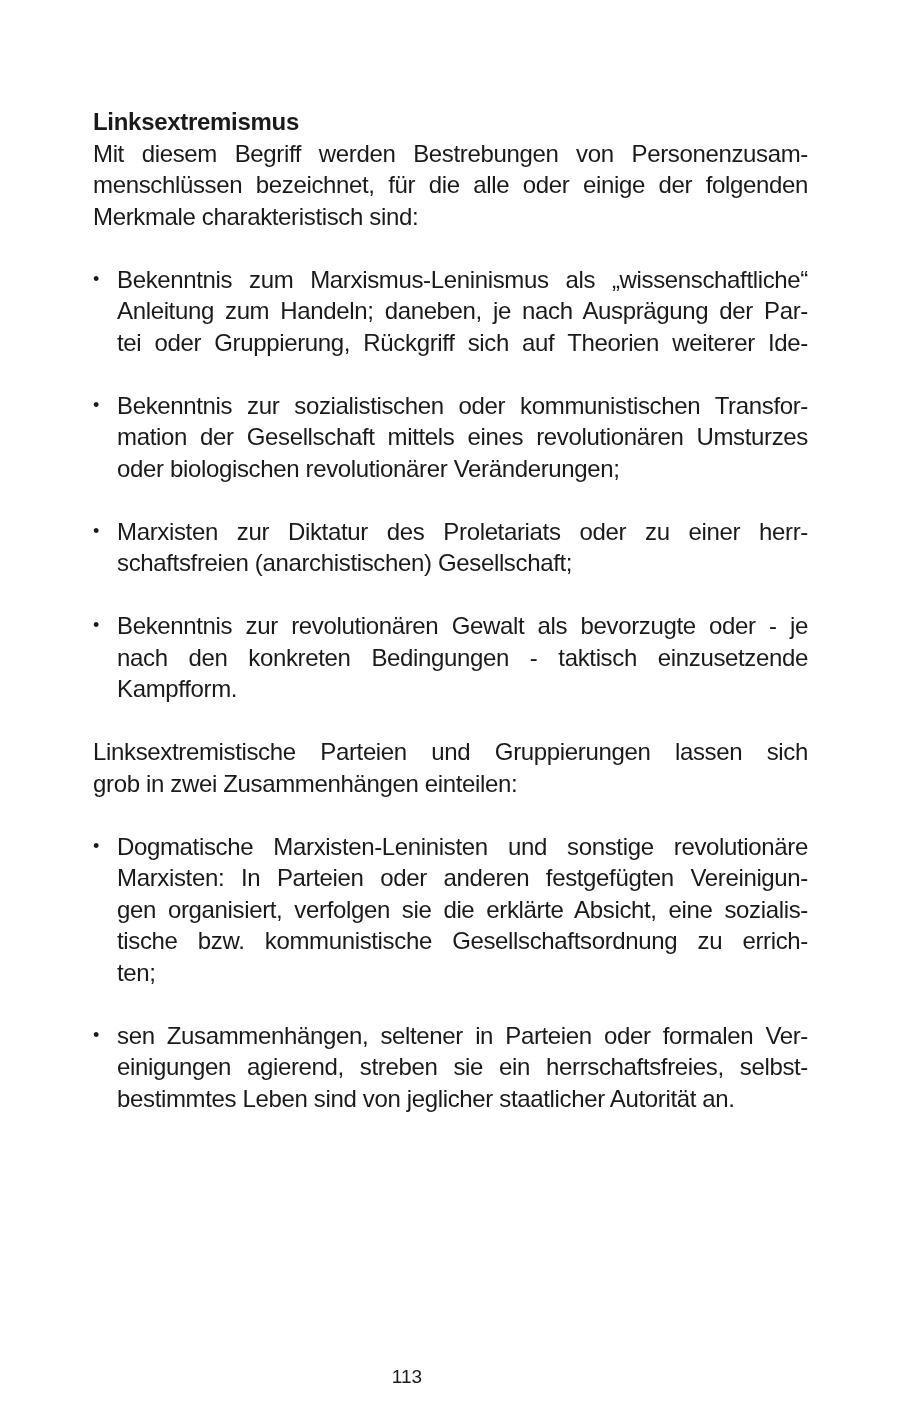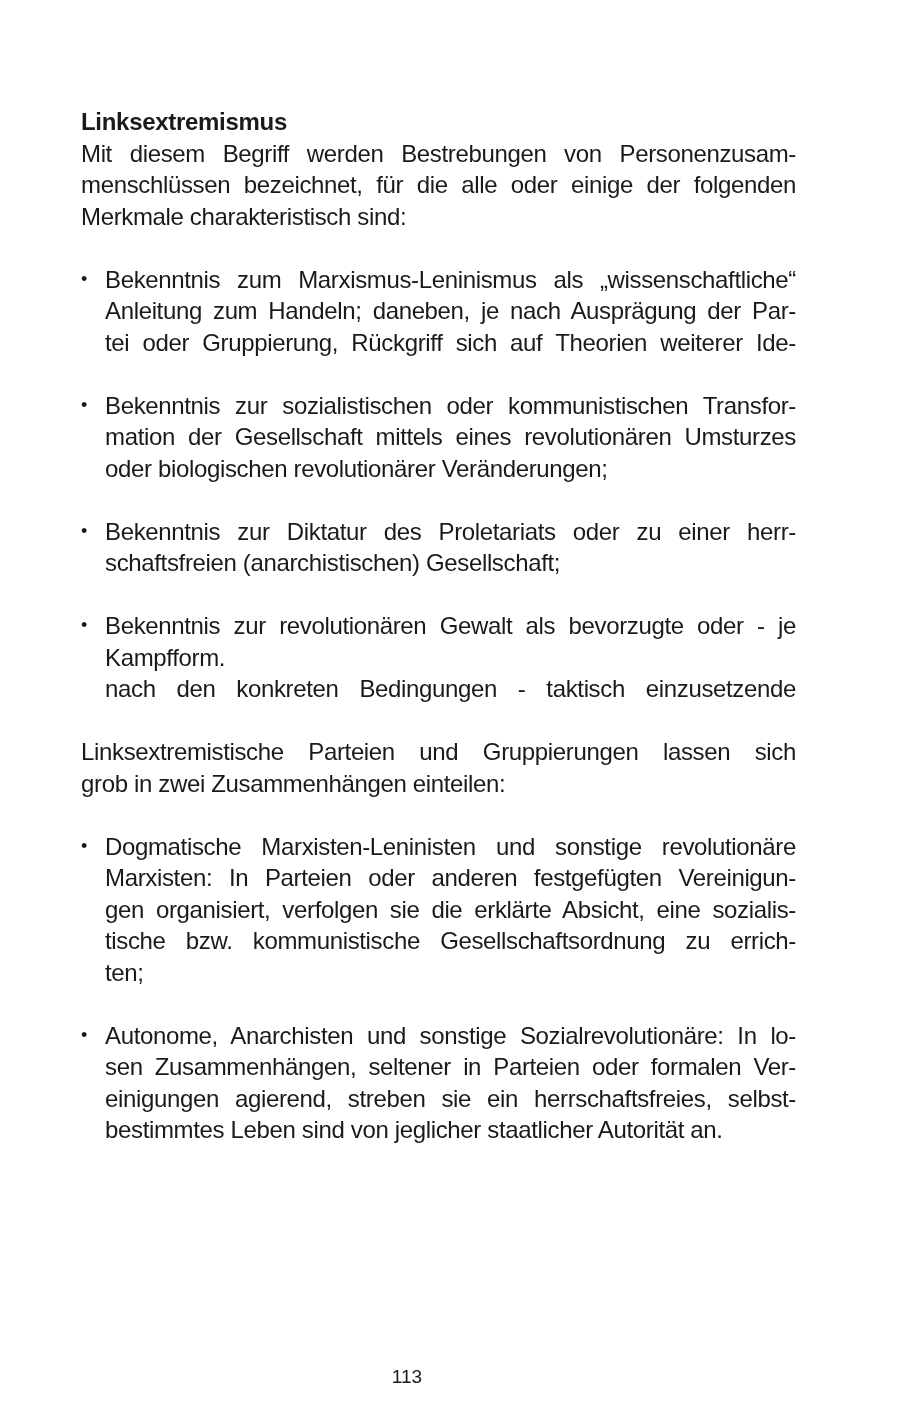--- a/index.html
+++ b/index.html
@@ -10,21 +10,21 @@
     body {
       width: 900px;
       height: 1423px;
       position: relative;
       overflow: hidden;
       font-family: "Liberation Sans", "DejaVu Sans", sans-serif;
       color: #1a1a1a;
     }
     .page {
       position: absolute;
-      left: 81px;
+      left: 93px;
       top: 106px;
       width: 715px;
     }
     .line {
       display: block;
       font-size: 24px;
       line-height: 31.5px;
       height: 31.5px;
       white-space: nowrap;
       letter-spacing: -0.35px;
@@ -92,31 +92,31 @@
       <span class="bullet">•</span>
       <span class="line justify">Bekenntnis zur sozialistischen oder kommunistischen Transfor-</span>
       <span class="line justify">mation der Gesellschaft mittels eines revolutionären Umsturzes</span>
       <span class="line">oder biologischen revolutionärer Veränderungen;</span>
     </div>
 
     <div class="gap"></div>
 
     <div class="bullet-item">
       <span class="bullet">•</span>
-      <span class="line justify">Bekenntnis zur Diktatur des Proletariats oder zu einer herr-</span>
+      <span class="line justify">Marxisten zur Diktatur des Proletariats oder zu einer herr-</span>
       <span class="line">schaftsfreien (anarchistischen) Gesellschaft;</span>
     </div>
 
     <div class="gap"></div>
 
     <div class="bullet-item">
       <span class="bullet">•</span>
       <span class="line justify">Bekenntnis zur revolutionären Gewalt als bevorzugte oder - je</span>
+      <span class="line justify">nach den konkreten Bedingungen - taktisch einzusetzende</span>
       <span class="line">Kampfform.</span>
-      <span class="line justify">nach den konkreten Bedingungen - taktisch einzusetzende</span>
     </div>
 
     <div class="gap"></div>
 
     <div>
       <span class="line justify">Linksextremistische Parteien und Gruppierungen lassen sich</span>
       <span class="line">grob in zwei Zusammenhängen einteilen:</span>
     </div>
 
     <div class="gap"></div>
@@ -127,21 +127,20 @@
       <span class="line justify">Marxisten: In Parteien oder anderen festgefügten Vereinigun-</span>
       <span class="line justify">gen organisiert, verfolgen sie die erklärte Absicht, eine sozialis-</span>
       <span class="line justify">tische bzw. kommunistische Gesellschaftsordnung zu errich-</span>
       <span class="line">ten;</span>
     </div>
 
     <div class="gap"></div>
 
     <div class="bullet-item">
       <span class="bullet">•</span>
-      <span class="line justify">Autonome, Anarchisten und sonstige Sozialrevolutionäre: In lo-</span>
       <span class="line justify">sen Zusammenhängen, seltener in Parteien oder formalen Ver-</span>
       <span class="line justify">einigungen agierend, streben sie ein herrschaftsfreies, selbst-</span>
       <span class="line">bestimmtes Leben sind von jeglicher staatlicher Autorität an.</span>
     </div>
   </div>
 
   <div class="gap"></div>
 
 </div>
 

